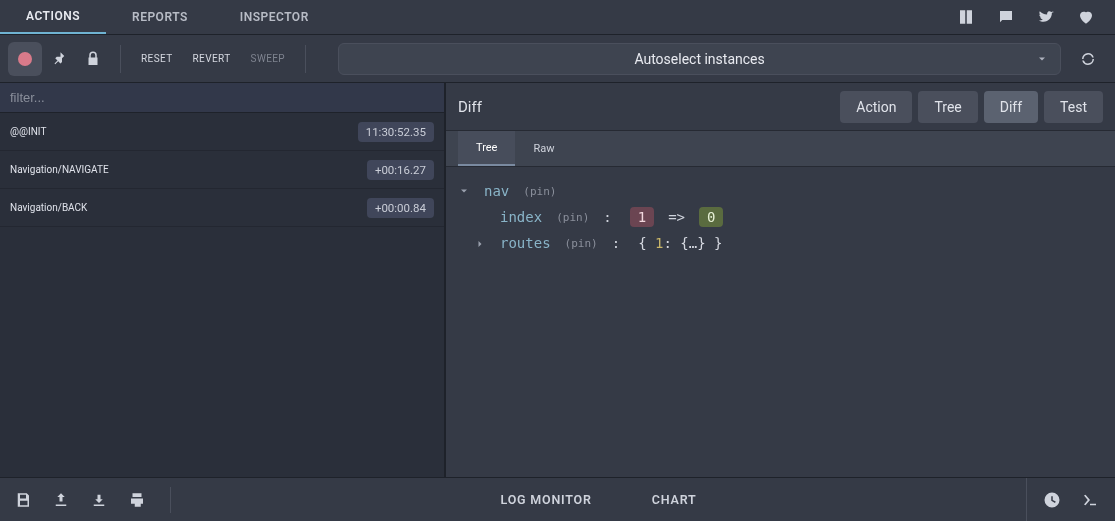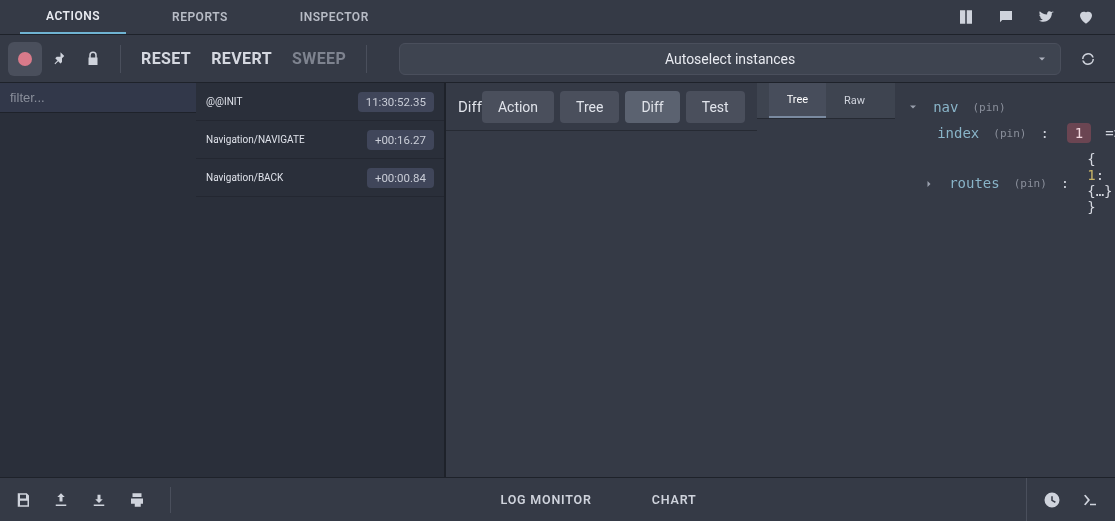--- a/index.html
+++ b/index.html
@@ -23,21 +23,20 @@
   }
   .topbar .tab {
     padding: 12px 26px;
     display: flex;
     align-items: center;
     font-weight: 600;
     font-size: 12px;
     letter-spacing: 0.5px;
     color: #b8bcc6;
     cursor: pointer;
-    margin-left: 20px;
   }
   .topbar .tab.active {
     color: #e8eaf0;
     border-bottom: 2px solid #6fb3d2;
   }
   .topbar .spacer { flex: 1; }
   .topbar .top-icons {
     display: flex;
     align-items: center;
     gap: 22px;
@@ -71,22 +70,22 @@
   }
   .icon-btn.record .dot {
     width: 14px; height: 14px; border-radius: 50%;
     background: #d97a8a;
   }
   .vsep { width: 1px; height: 28px; background: #4a4f5c; margin: 0 10px; }
   .txt-btn {
     padding: 0 10px;
     height: 34px;
     display: flex; align-items: center;
-    font-size: 16px;
-    font-weight: 700;
+    font-size: 10px;
+    font-weight: 400;
     letter-spacing: 0.4px;
     color: #d5d8e0;
     cursor: pointer;
   }
   .txt-btn.dim { color: #7e838f; }
   .instance-wrap {
     flex: 1;
     display: flex;
     align-items: center;
     padding: 0 10px 0 14px;
@@ -115,20 +114,21 @@
 
   
   .main {
     flex: 1;
     display: flex;
     min-height: 0;
   }
   .left-panel {
     width: 446px;
     display: flex;
+    flex-direction: column;
     border-right: 2px solid #1e222a;
     background: #2a2f3a;
   }
   .filter-input {
     height: 30px;
     padding: 0 10px;
     background: #32384a;
     border: none;
     color: #c3c7d1;
     font-size: 13px;
@@ -152,21 +152,21 @@
     padding: 3px 8px;
     font-size: 11.5px;
     color: #c9cdd7;
     font-variant-numeric: tabular-nums;
   }
 
   
   .right-panel {
     flex: 1;
     display: flex;
-    flex-direction: row;
+    flex-direction: column;
     background: #353a46;
     min-width: 0;
   }
   .right-header {
     height: 48px;
     display: flex;
     align-items: center;
     padding: 0 12px;
     border-bottom: 1px solid #262a33;
   }

